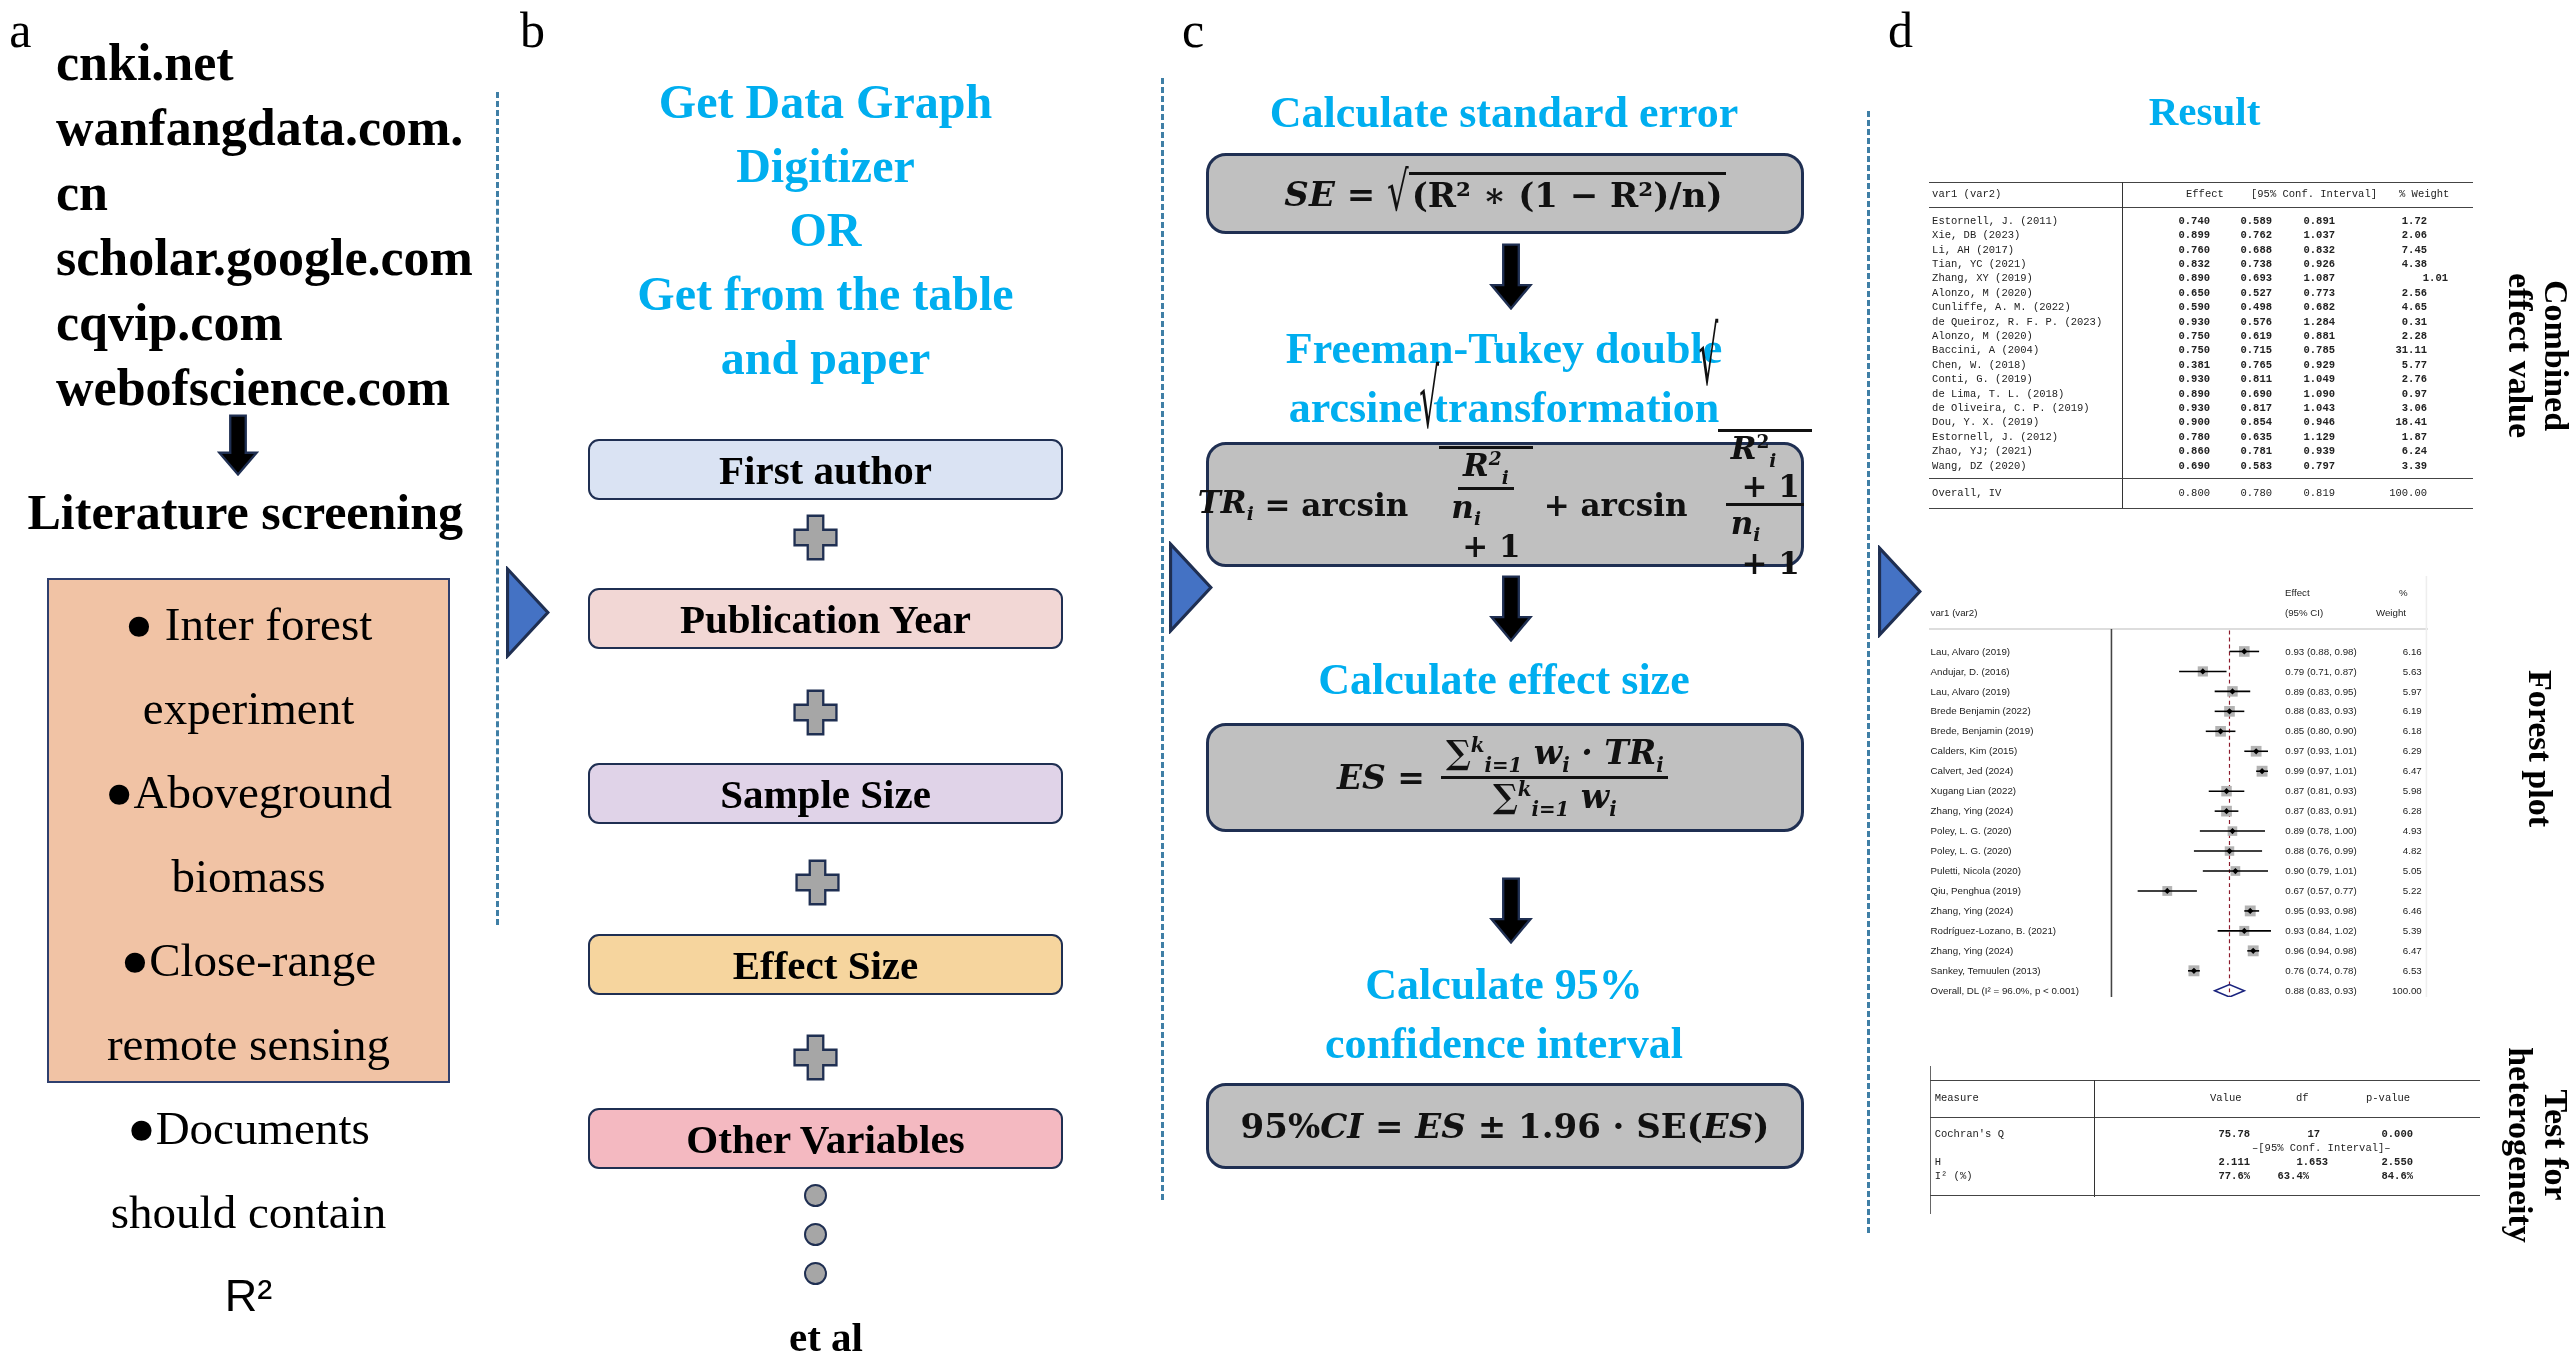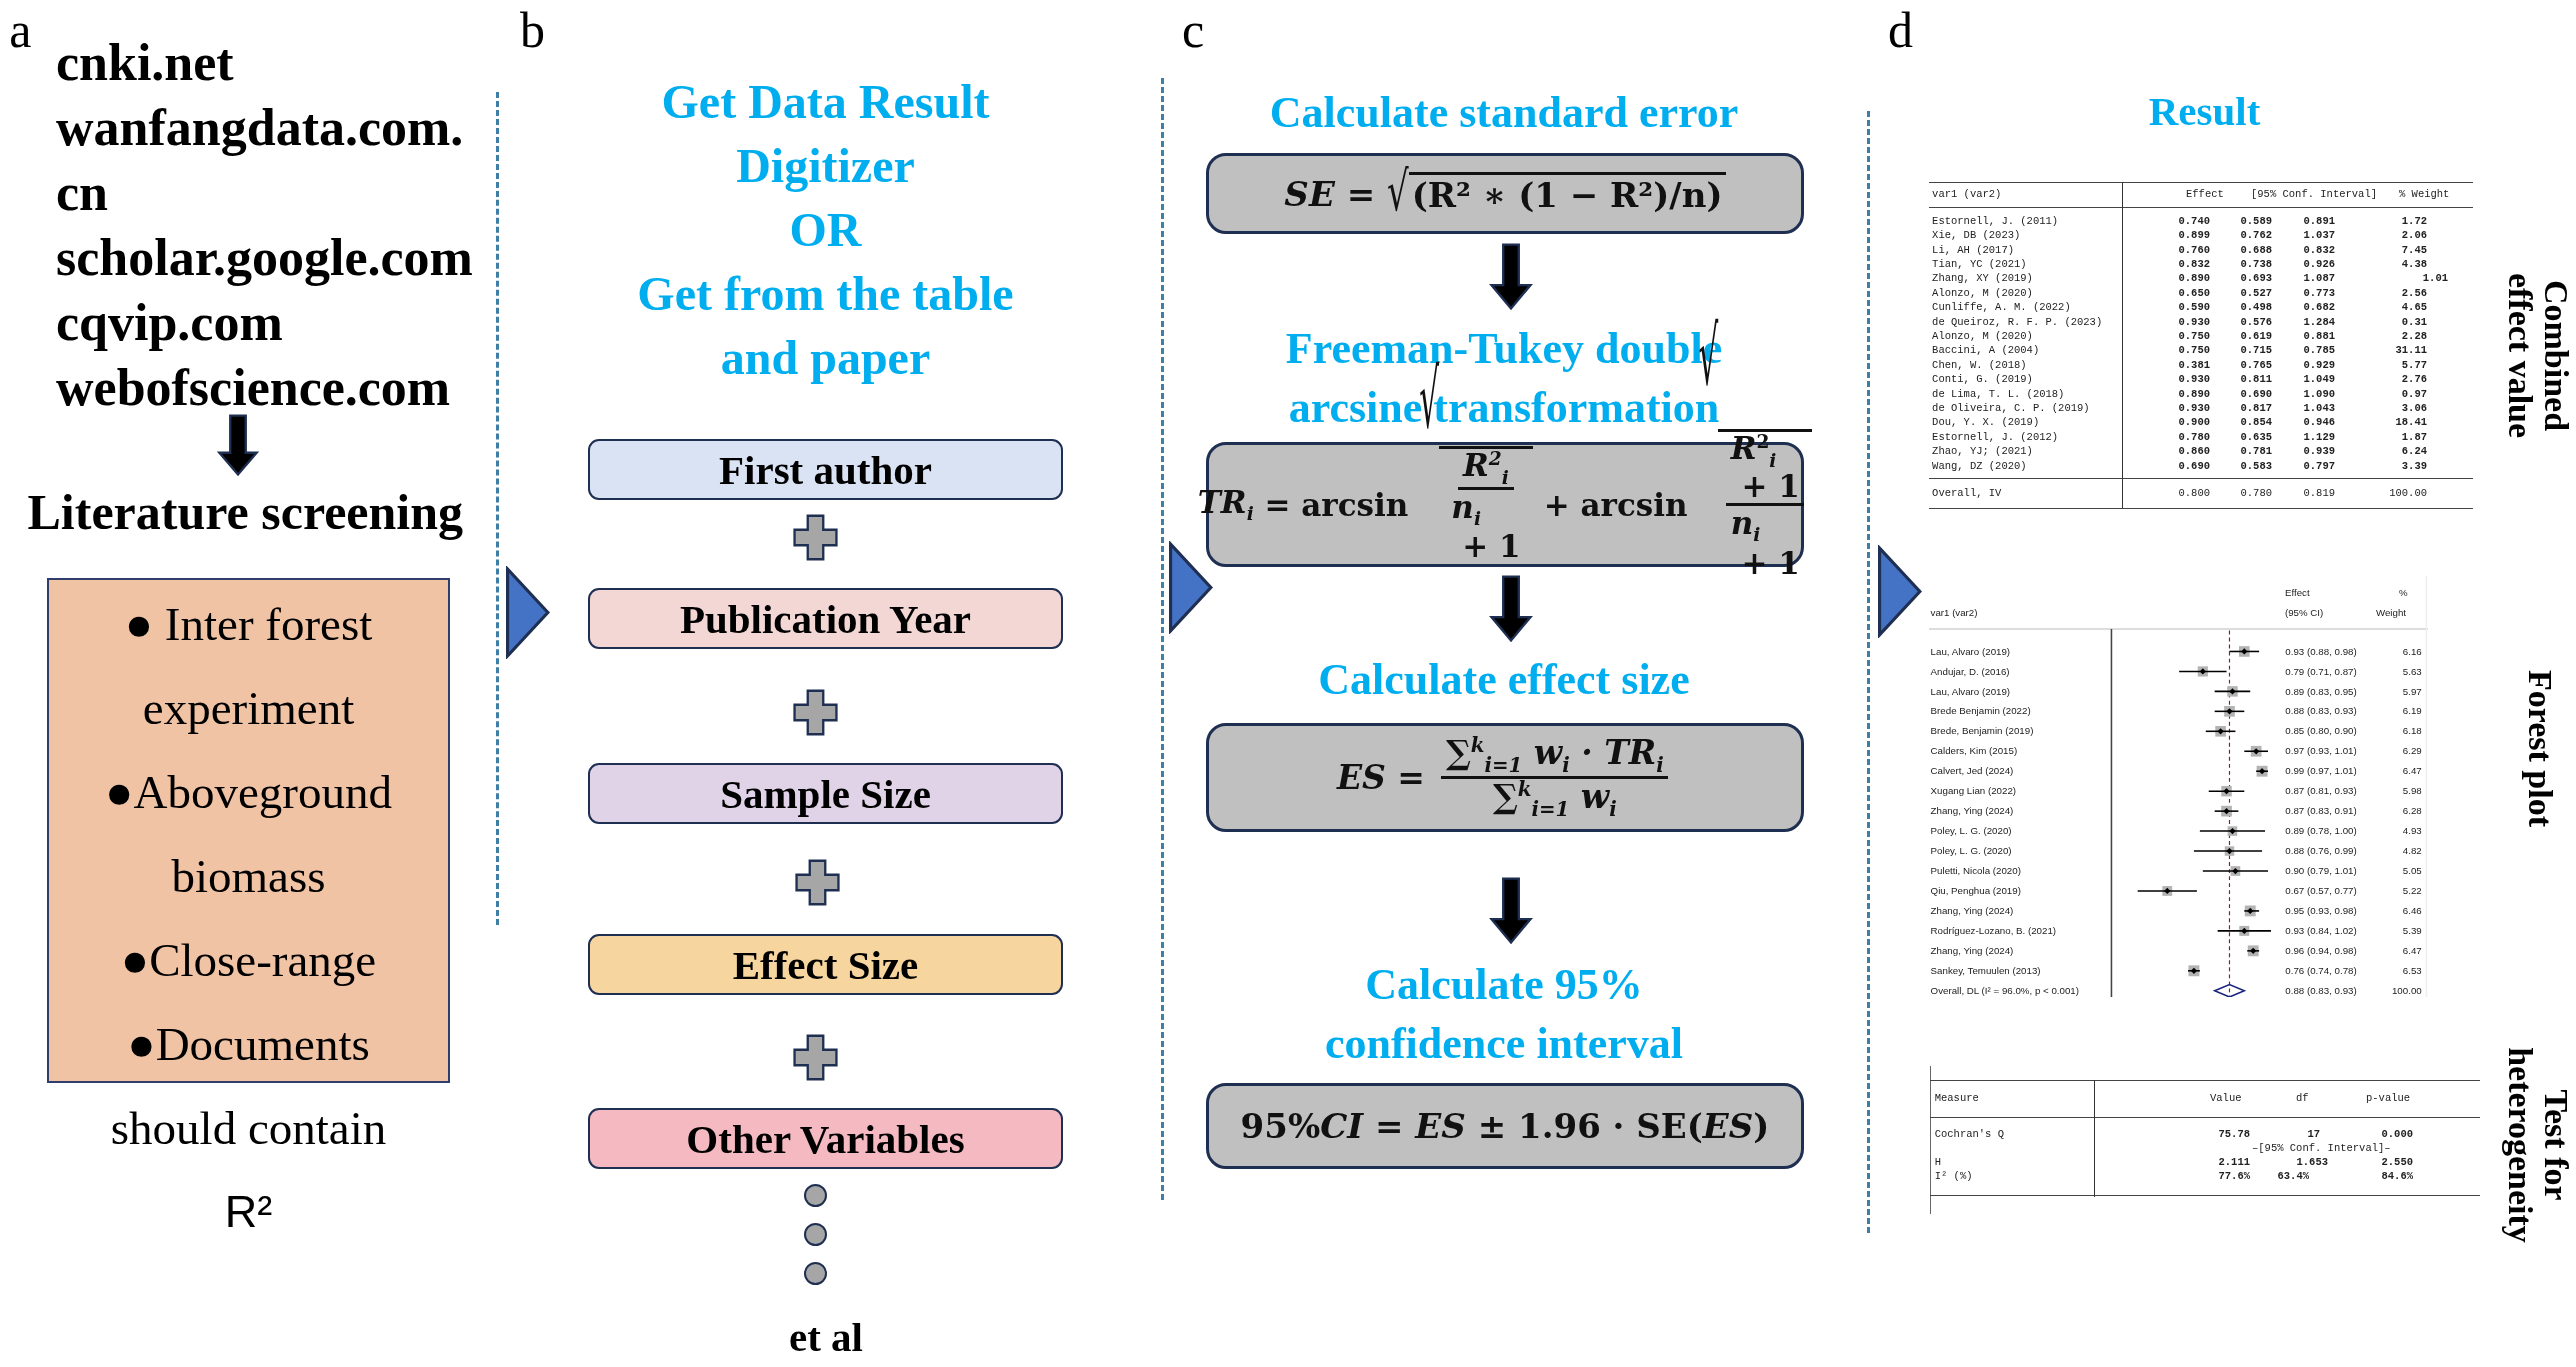--- a/index.html
+++ b/index.html
@@ -88,27 +88,28 @@
       <polygon points="17,2 37,2 37,50 51,50 27,78 3,50 17,50" fill="#000" stroke="#1f2f52" stroke-width="3"></polygon>
     </svg>
 </div>
 <div class="screen-title">Literature screening</div>
 <div class="criteria-box" style="background: rgb(241, 195, 165);">
   <div class="crit-item"><span>●</span><span> Inter forest</span></div>
   <div class="crit-item">experiment</div>
   <div class="crit-item"><span>●</span><span>Aboveground</span></div>
   <div class="crit-item">biomass</div>
   <div class="crit-item"><span>●</span><span>Close-range</span></div>
+  <div class="crit-item">remote sensing</div>
   <div class="crit-item"><span>●</span><span>Documents</span></div>
   <div class="crit-item">should contain</div>
   <div class="crit-item r2">R²</div>
 </div>
 
 <div class="abs blue-title" style="left:545px;top:70px;width:561px;">
-  <div>Get Data Result</div>
+  <div>Get Data Graph</div>
   <div>Digitizer</div>
   <div>OR</div>
   <div>Get from the table</div>
   <div>and paper</div>
 </div>
 <div class="var-box" style="top: 439px; background: rgb(218, 227, 243);">First author</div>
 <div class="var-box" style="top: 588px; background: rgb(242, 215, 213);">Publication Year</div>
 <div class="var-box" style="top: 763px; background: rgb(224, 211, 232);">Sample Size</div>
 <div class="var-box" style="top: 934px; background: rgb(246, 213, 158);">Effect Size</div>
 <div class="var-box" style="top: 1108px; background: rgb(244, 185, 193);">Other Variables</div>

